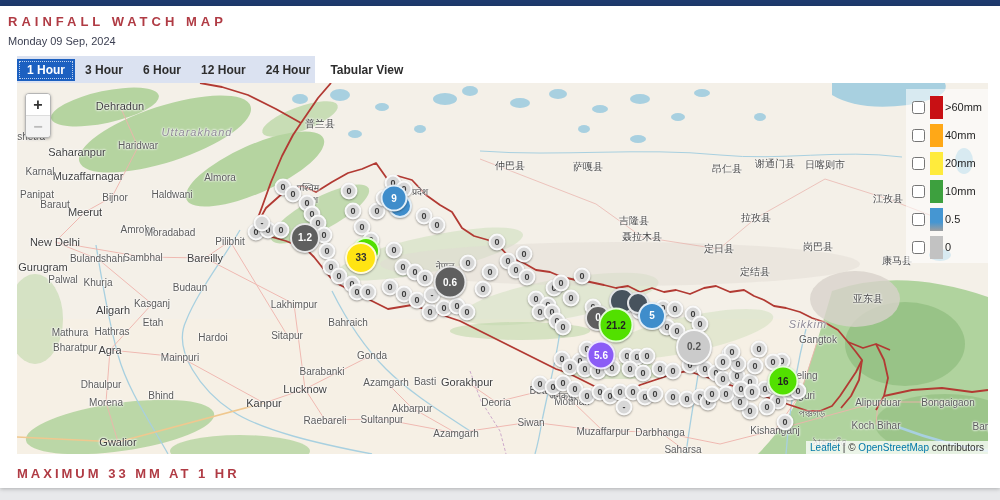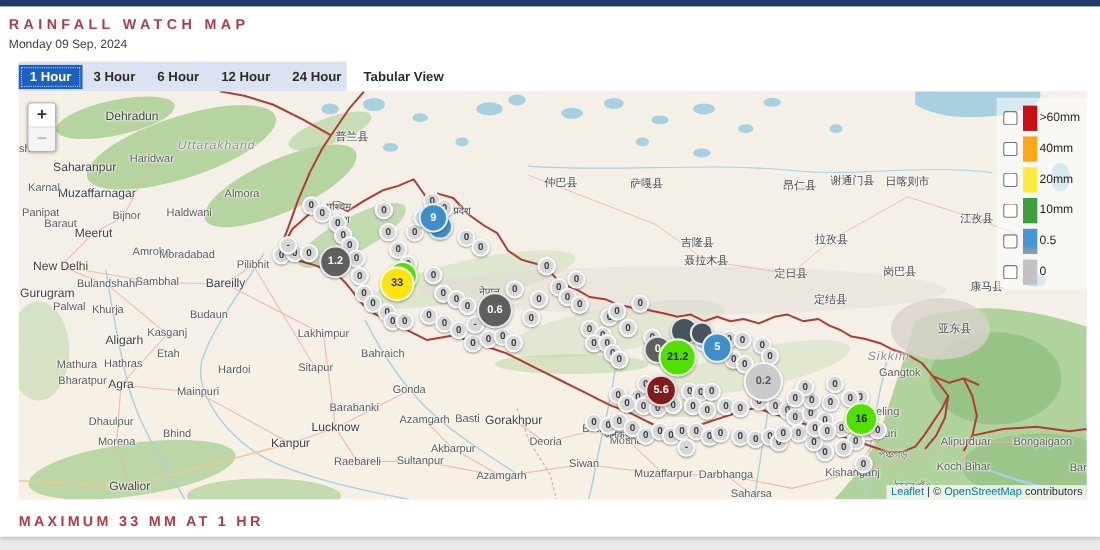--- a/index.html
+++ b/index.html
@@ -363,21 +363,21 @@
           <div class="marker" style="left: 377px; top: 115px; width: 27px; height: 27px; background: rgb(63, 141, 203); color: rgb(255, 255, 255); font-size: 10px;">9</div>
           <div class="marker" style="left: 288px; top: 155px; width: 30px; height: 30px; background: rgb(95, 95, 95); color: rgb(255, 255, 255); font-size: 10px;">1.2</div>
           <div class="marker" style="left: 349px; top: 168px; width: 28px; height: 28px; background: rgb(82, 224, 0); color: rgb(34, 34, 34); font-size: 10px;"></div>
           <div class="marker" style="left: 344px; top: 175px; width: 32px; height: 32px; background: rgb(255, 228, 19); color: rgb(51, 51, 51); font-size: 10px;">33</div>
           <div class="marker" style="left: 433px; top: 199px; width: 33px; height: 33px; background: rgb(95, 95, 95); color: rgb(255, 255, 255); font-size: 10px;">0.6</div>
           <div class="marker" style="left: 605px; top: 218px; width: 26px; height: 26px; background: rgb(71, 83, 93); color: rgb(255, 255, 255); font-size: 10px;"></div>
           <div class="marker" style="left: 621px; top: 220px; width: 22px; height: 22px; background: rgb(71, 83, 93); color: rgb(255, 255, 255); font-size: 10px;"></div>
           <div class="marker" style="left: 581px; top: 235px; width: 26px; height: 26px; background: rgb(95, 95, 95); color: rgb(255, 255, 255); font-size: 10px;">0</div>
           <div class="marker" style="left: 599px; top: 242px; width: 35px; height: 35px; background: rgb(82, 224, 0); color: rgb(34, 34, 34); font-size: 10px;">21.2</div>
           <div class="marker" style="left: 635px; top: 233px; width: 28px; height: 28px; background: rgb(63, 141, 203); color: rgb(255, 255, 255); font-size: 10px;">5</div>
-          <div class="marker" style="left: 584px; top: 272px; width: 29px; height: 29px; background: #7f1d1d; color: rgb(255, 255, 255); font-size: 10px;">5.6</div>
+          <div class="marker" style="left: 584px; top: 272px; width: 29px; height: 29px; background: #8b5cf6; color: rgb(255, 255, 255); font-size: 10px;">5.6</div>
           <div class="marker" style="left: 677px; top: 264px; width: 36px; height: 36px; background: rgb(203, 203, 203); color: rgb(85, 85, 85); font-size: 10px;">0.2</div>
           <div class="marker" style="left: 766px; top: 298px; width: 31px; height: 31px; background: rgb(82, 224, 0); color: rgb(34, 34, 34); font-size: 10px;">16</div>
         </div>
 
       <div class="zoomctl">
         <div class="zbtn">+</div>
         <div class="zbtn out">−</div>
       </div>
 
       <div class="legend">

